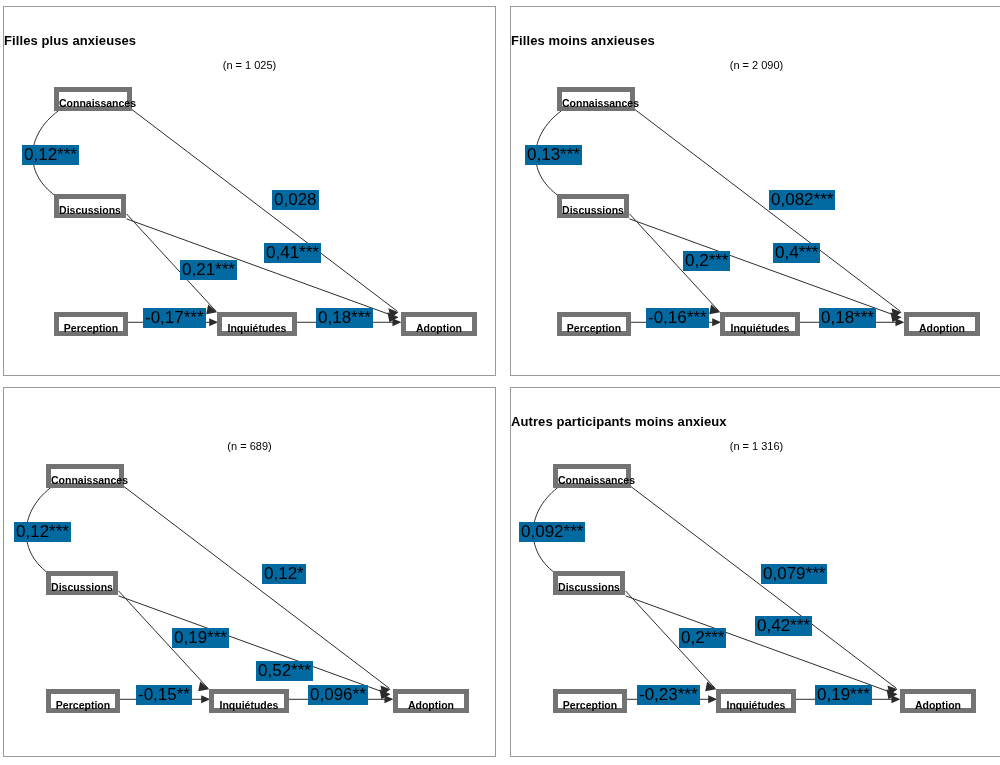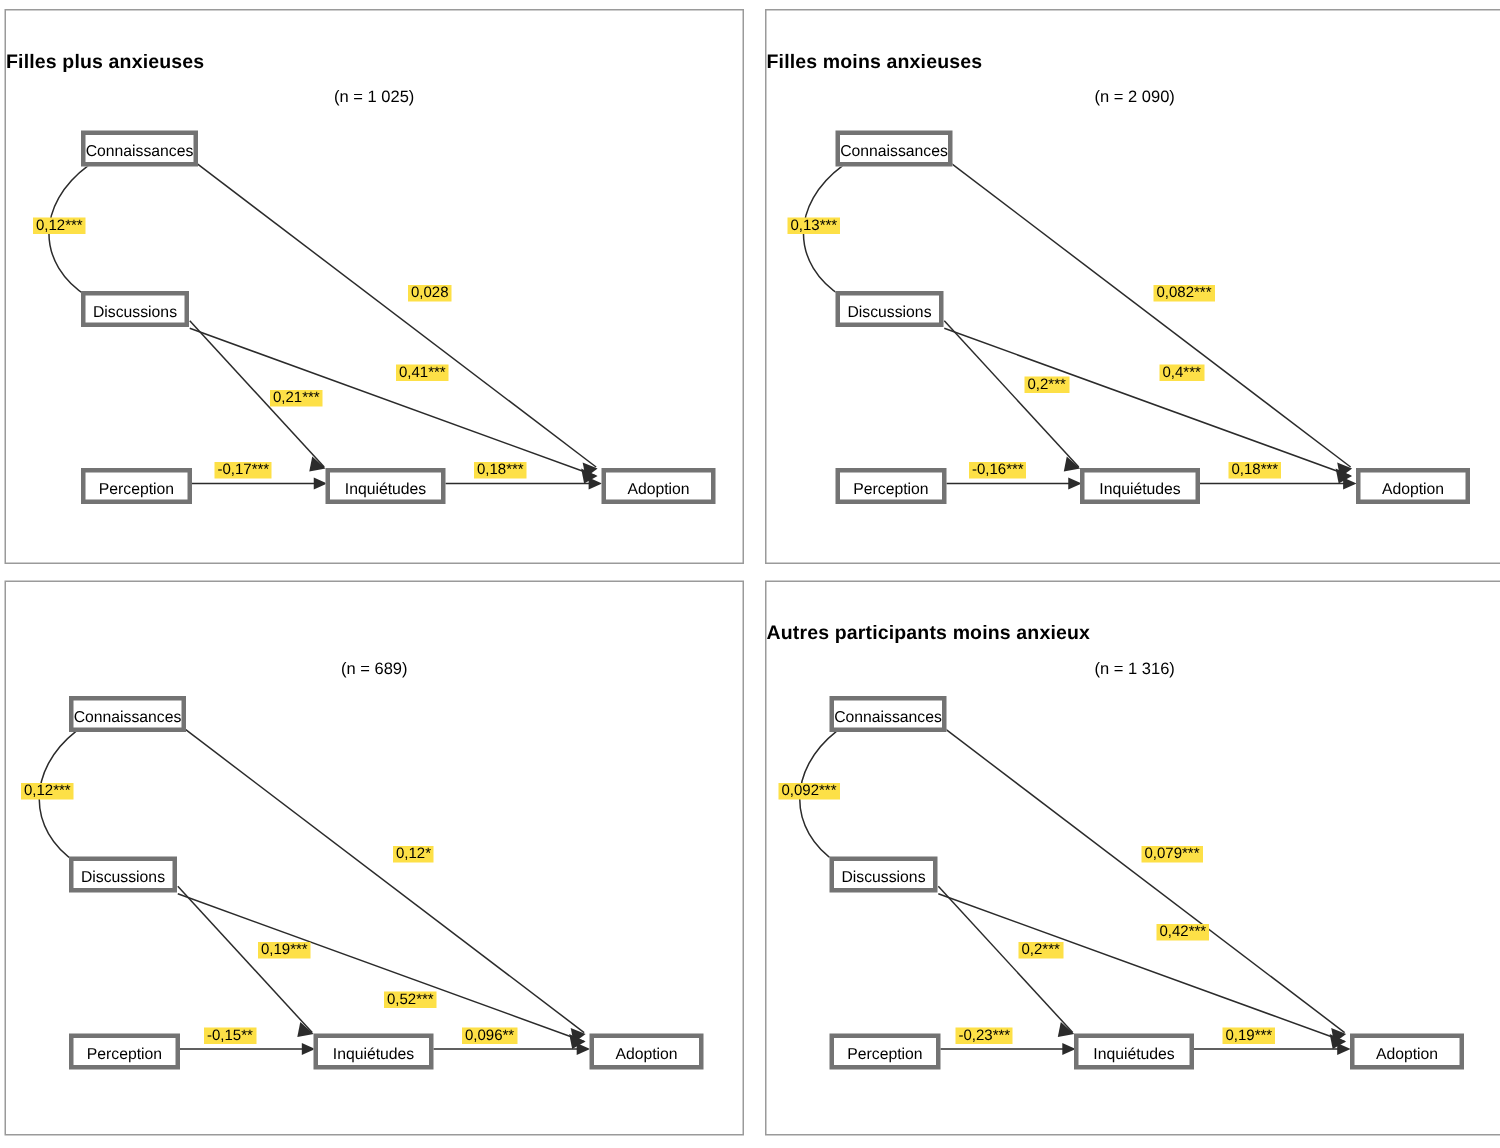--- a/index.html
+++ b/index.html
@@ -46,34 +46,35 @@
     width: 100%;
     text-align: center;
     font-size: 11px;
   }
   .diagram {
     position: absolute;
     inset: 0;
   }
   .node {
     position: absolute;
-    border: 3px solid #737373;
+    border: 5px solid #737373;
     background: #ffffff;
     font-size: 10.5px;
     text-align: center;
     line-height: 22px;
     height: 24px;
     box-sizing: border-box;
     white-space: nowrap;
     z-index: 3;
+    font-weight: bold;
   }
   .edge-label {
     position: absolute;
-    font-size: 10px;
-    background: #fde047;
+    font-size: 17px;
+    background: #0369a1;
     padding: 0 2px;
     white-space: nowrap;
     z-index: 4;
   }
   svg.links {
     position: absolute;
     inset: 0;
     width: 100%;
     height: 100%;
     z-index: 2;
@@ -199,19 +200,19 @@
         <path d="M 382 309 l 9 4 l -9 4 z" style="fill:#2b2b2b;stroke:none"></path>
       </svg>
       <div class="node" style="left:42px; top:76px; width:78px;">Connaissances</div>
       <div class="node" style="left:42px; top:183px; width:72px;">Discussions</div>
       <div class="node" style="left:42px; top:301px; width:74px;">Perception</div>
       <div class="node" style="left:205px; top:301px; width:80px;">Inquiétudes</div>
       <div class="node" style="left:389px; top:301px; width:76px;">Adoption</div>
       <div class="edge-label" style="left:8px; top:134px;">0,092***</div>
       <div class="edge-label" style="left:250px; top:176px;">0,079***</div>
       <div class="edge-label" style="left:168px; top:240px;">0,2***</div>
-      <div class="edge-label" style="left:260px; top:228px;">0,42***</div>
+      <div class="edge-label" style="left:244px; top:228px;">0,42***</div>
       <div class="edge-label" style="left:126px; top:297px;">-0,23***</div>
       <div class="edge-label" style="left:304px; top:297px;">0,19***</div>
     </div>
   </div>
 
 </div>
 
 </body></html>

